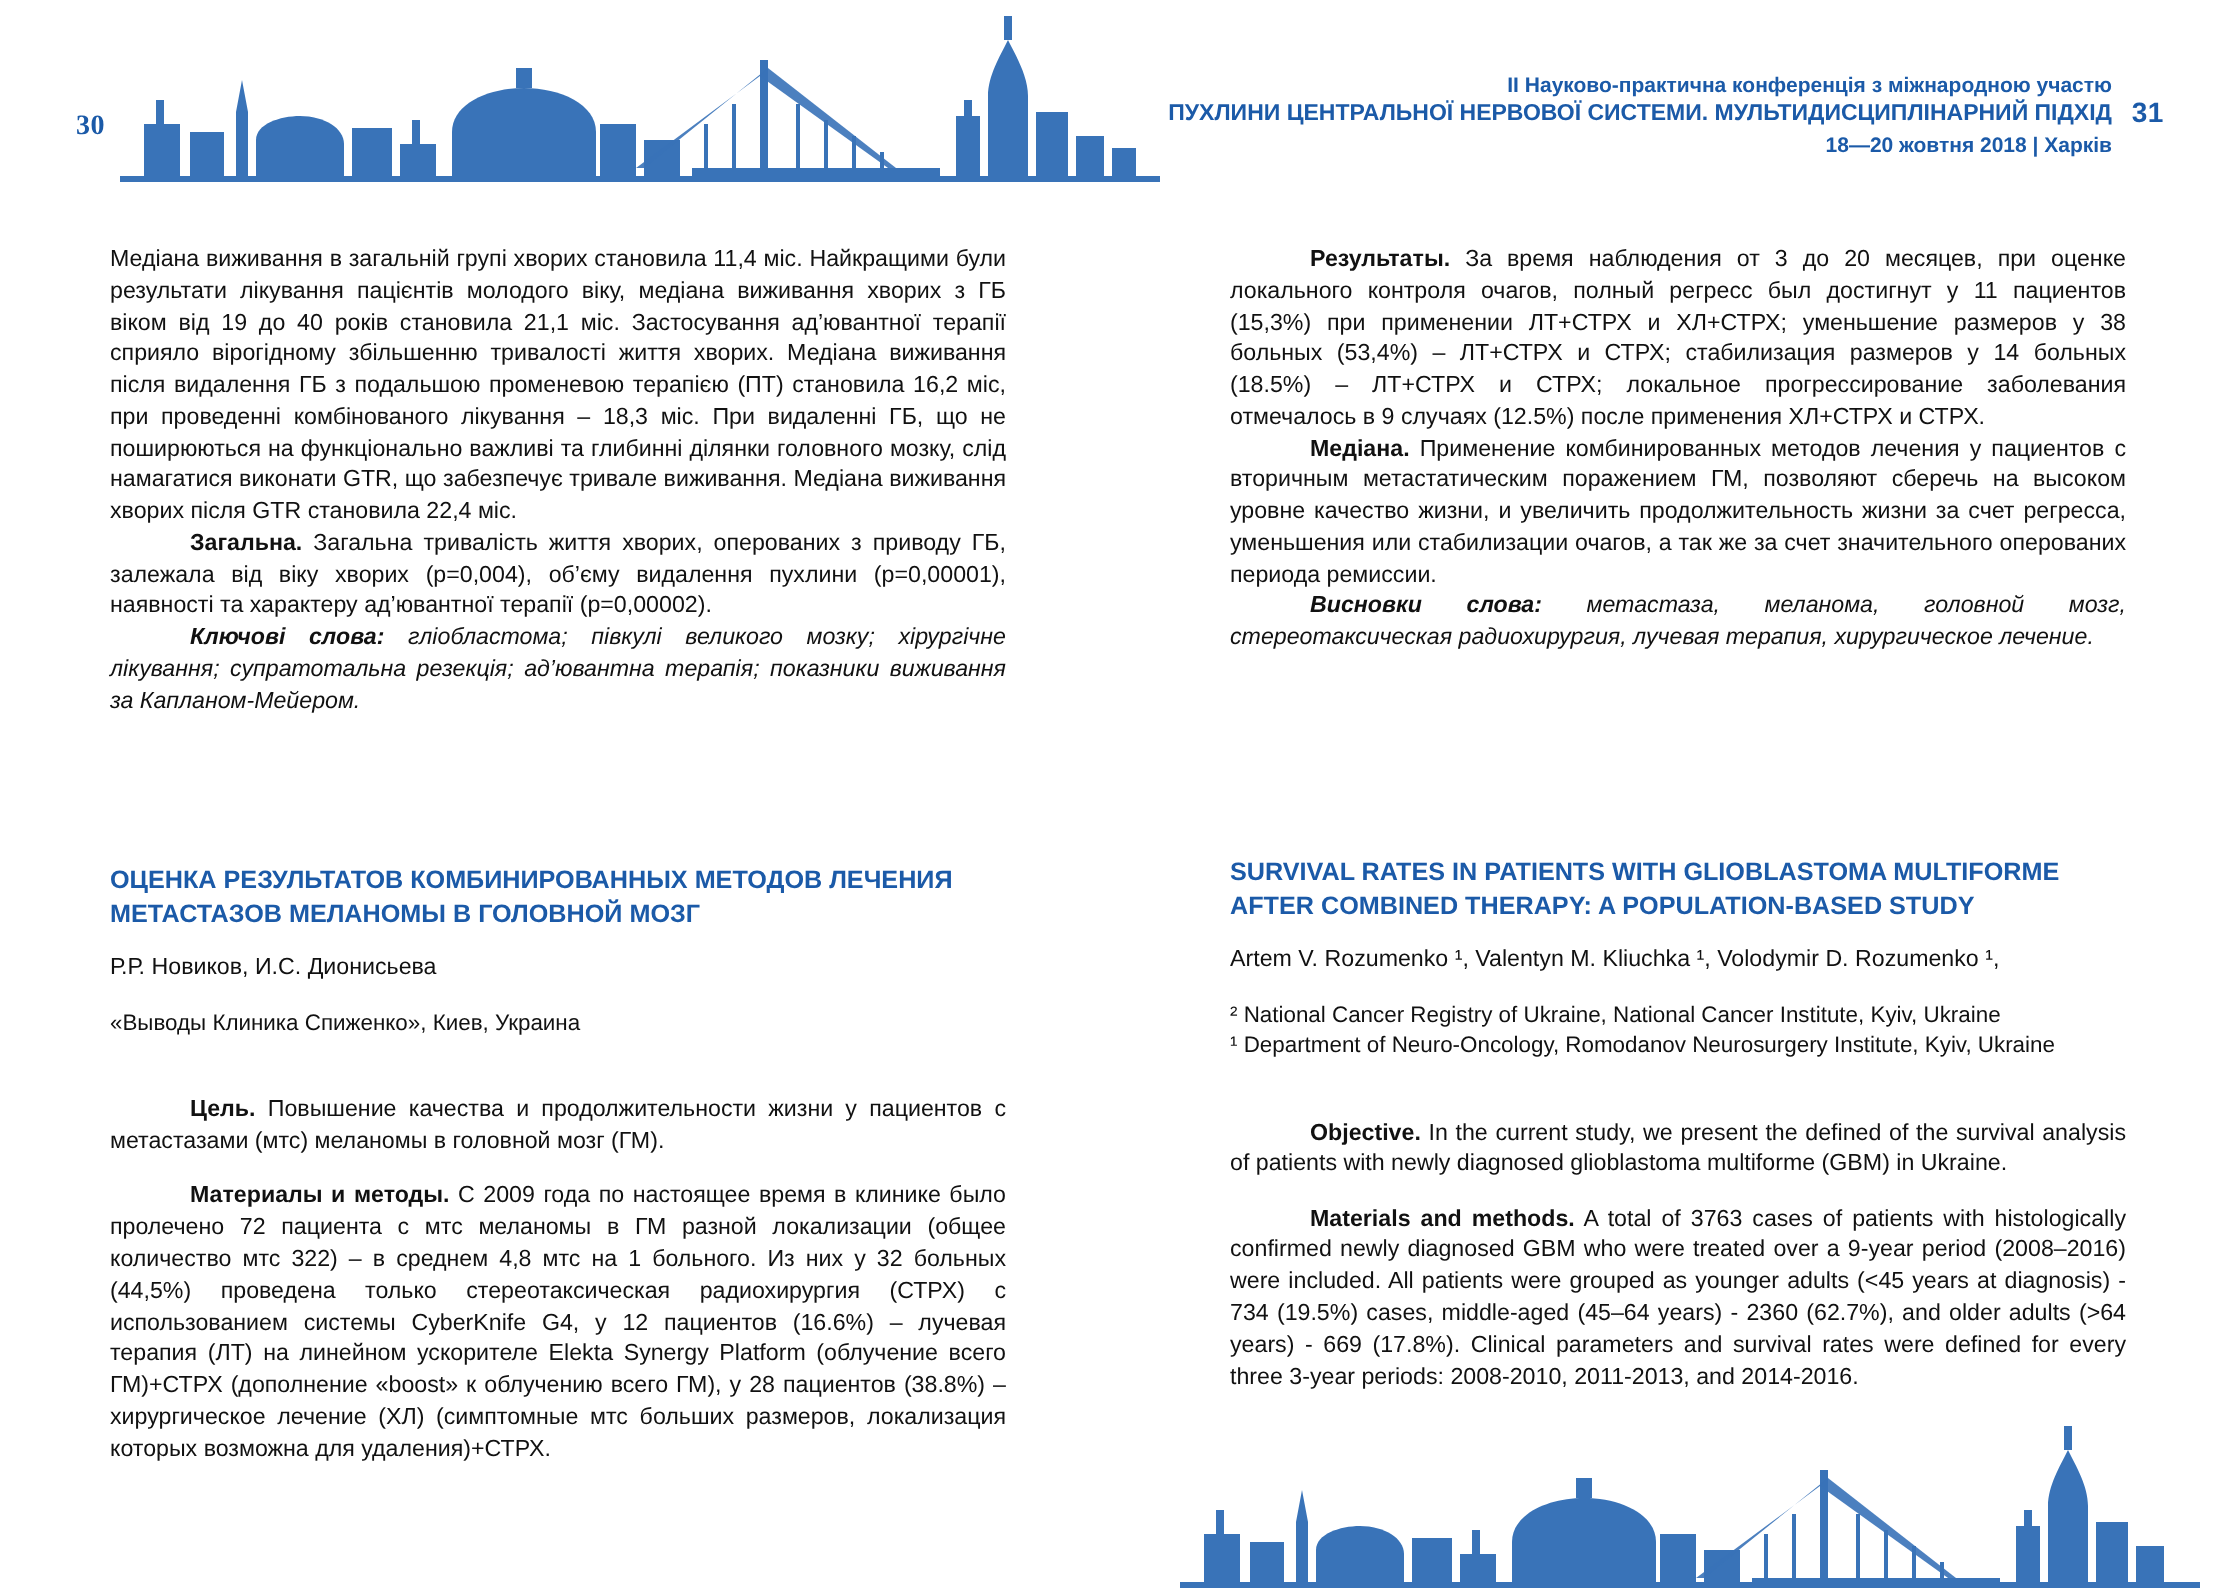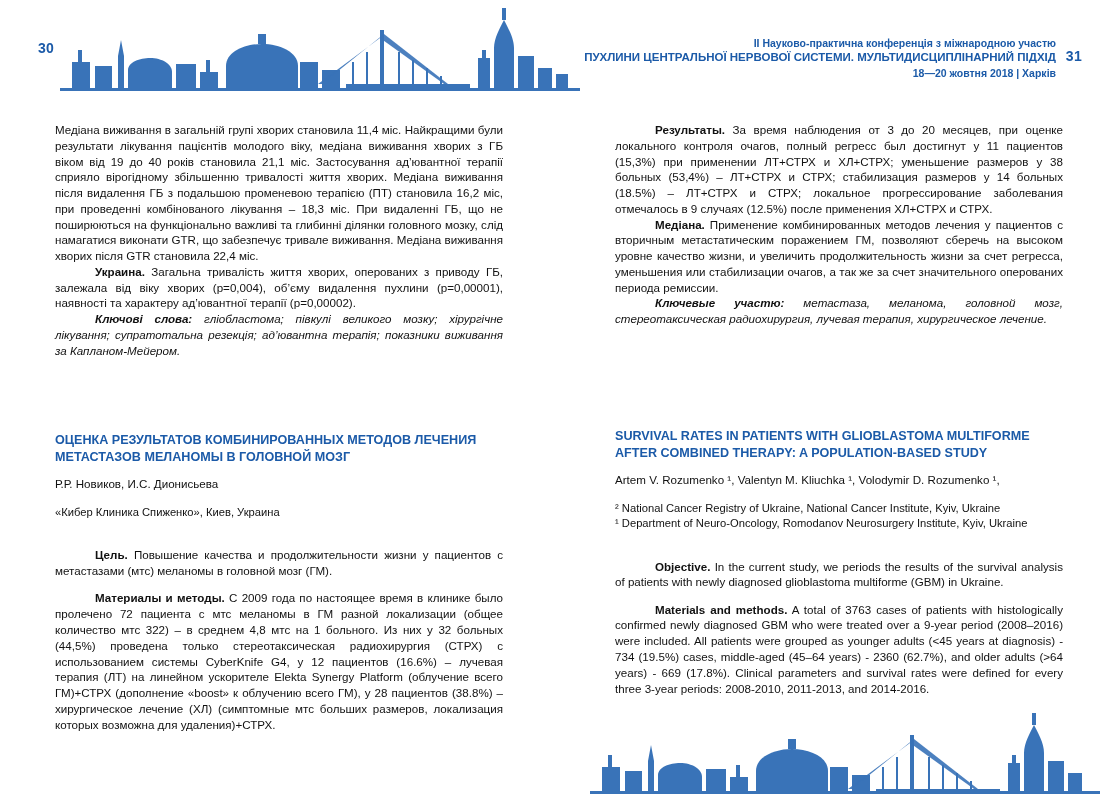--- a/index.html
+++ b/index.html
@@ -30,21 +30,21 @@
     pointer-events: none;
   }
 
   .page-num {
     position: absolute;
     color: #1b5aa8;
     font-size: 14px;
     font-weight: 700;
     letter-spacing: .3px;
   }
-  .page-num.left { left: 38px; top: 40px; }
+  .page-num.left { left: 38px; top: 56px; font-family: Liberation Serif, serif; }
   .page-num.right { right: 38px; top: 48px; }
 
   .header-text {
     position: absolute;
     right: 64px;
     top: 36px;
     text-align: right;
     color: #1b5aa8;
     line-height: 1.35;
   }
@@ -155,62 +155,62 @@
 
   <div class="header-text">
     <div class="l1">II Науково-практична конференція з міжнародною участю</div>
     <div class="l2">ПУХЛИНИ ЦЕНТРАЛЬНОЇ НЕРВОВОЇ СИСТЕМИ. МУЛЬТИДИСЦИПЛІНАРНИЙ ПІДХІД</div>
     <div class="l3">18—20 жовтня 2018  |  Харків</div>
   </div>
 
   <div class="col left">
     <p>Медіана виживання в загальній групі хворих становила  11,4 міс. Найкращими були результати лікування пацієнтів молодого віку, медіана виживання хворих з ГБ віком від 19 до 40 років становила 21,1 міс. Застосування ад’ювантної терапії сприяло вірогідному збільшенню тривалості життя хворих. Медіана виживання після видалення ГБ з подальшою променевою терапією (ПТ) становила 16,2 міс, при проведенні комбінованого лікування – 18,3 міс. При видаленні ГБ, що не поширюються на функціонально важливі та глибинні ділянки головного мозку, слід намагатися виконати GTR, що забезпечує тривале виживання. Медіана виживання хворих після GTR становила 22,4 міс.</p>
     <p class="sect">
-      <span class="b">Украина.</span><span> Загальна тривалість життя хворих, оперованих з приводу ГБ, залежала від віку хворих (р=0,004), об’єму видалення пухлини (р=0,00001), наявності та характеру ад’ювантної терапії (р=0,00002).</span>
+      <span class="b">Загальна.</span><span> Загальна тривалість життя хворих, оперованих з приводу ГБ, залежала від віку хворих (р=0,004), об’єму видалення пухлини (р=0,00001), наявності та характеру ад’ювантної терапії (р=0,00002).</span>
     </p>
     <p class="kw">
       <span class="b i">Ключові слова:</span><span class="i"> гліобластома; півкулі великого мозку; хірургічне лікування; супратотальна резекція; ад’ювантна терапія; показники виживання за Капланом-Мейером.</span>
     </p>
   </div>
 
   <div class="col right">
     <p>
       <span class="b">Результаты.</span><span> За время наблюдения от 3 до 20 месяцев, при оценке локального контроля очагов, полный регресс был достигнут у 11 пациентов (15,3%) при применении ЛТ+СТРХ и ХЛ+СТРХ; уменьшение размеров у 38 больных (53,4%) – ЛТ+СТРХ и СТРХ; стабилизация размеров у 14 больных (18.5%) – ЛТ+СТРХ и СТРХ; локальное прогрессирование заболевания отмечалось в 9 случаях (12.5%) после применения ХЛ+СТРХ и СТРХ.</span>
     </p>
     <p class="sect">
       <span class="b">Медіана.</span><span> Применение комбинированных методов лечения у пациентов с вторичным метастатическим  поражением ГМ, позволяют сберечь на высоком уровне качество жизни, и увеличить продолжительность жизни за счет регресса, уменьшения или стабилизации очагов, а так же за счет значительного оперованих периода ремиссии.</span>
     </p>
     <p class="kw">
-      <span class="b i">Ключевые участю:</span><span class="i"> метастаза, меланома, головной мозг, стереотаксическая радиохирургия, лучевая терапия, хирургическое лечение.</span>
+      <span class="b i">Висновки слова:</span><span class="i"> метастаза, меланома, головной мозг, стереотаксическая радиохирургия, лучевая терапия, хирургическое лечение.</span>
     </p>
   </div>
 
   <div class="article2-left">
     <div class="art-title">ОЦЕНКА РЕЗУЛЬТАТОВ КОМБИНИРОВАННЫХ МЕТОДОВ ЛЕЧЕНИЯ МЕТАСТАЗОВ МЕЛАНОМЫ В ГОЛОВНОЙ МОЗГ</div>
     <div class="authors">Р.Р. Новиков, И.С. Дионисьева</div>
     <div class="gap-sm"></div>
-    <div class="affil">«Кибер Клиника Спиженко», Киев, Украина</div>
+    <div class="affil">«Выводы Клиника Спиженко», Киев, Украина</div>
     <div class="gap-md"></div>
     <p>
       <span class="b">Цель.</span><span> Повышение качества и продолжительности жизни у пациентов с метастазами (мтс) меланомы в головной мозг (ГМ).</span>
     </p>
     <p>
       <span class="b">Материалы и методы.</span><span> С 2009 года по настоящее время в клинике было пролечено 72 пациента с мтс меланомы в ГМ разной локализации (общее количество мтс 322) – в среднем 4,8 мтс на 1 больного. Из них у 32 больных (44,5%) проведена только стереотаксическая радиохирургия (СТРХ) с использованием системы CyberKnife G4, у 12 пациентов (16.6%) – лучевая терапия (ЛТ) на линейном ускорителе Elekta Synergy Platform (облучение всего ГМ)+СТРХ (дополнение «boost» к облучению всего ГМ),  у 28 пациентов (38.8%) – хирургическое лечение (ХЛ) (симптомные мтс больших размеров, локализация которых возможна для удаления)+СТРХ.</span>
     </p>
   </div>
 
   <div class="article2-right">
     <div class="art-title">SURVIVAL RATES IN PATIENTS WITH GLIOBLASTOMA MULTIFORME AFTER COMBINED THERAPY: A POPULATION-BASED STUDY</div>
     <div class="authors">Artem V. Rozumenko ¹, Valentyn M. Kliuchka ¹, Volodymir D. Rozumenko ¹,</div>
     <div class="gap-sm"></div>
     <div class="affil">² National Cancer Registry of Ukraine, National Cancer Institute, Kyiv, Ukraine</div>
     <div class="affil">¹ Department of Neuro-Oncology, Romodanov Neurosurgery Institute, Kyiv, Ukraine</div>
     <div class="gap-md"></div>
     <p>
-      <span class="b">Objective.</span><span> In the current study, we periods the results of the survival analysis of patients with newly diagnosed glioblastoma multiforme (GBM) in Ukraine.</span>
+      <span class="b">Objective.</span><span> In the current study, we present the defined of the survival analysis of patients with newly diagnosed glioblastoma multiforme (GBM) in Ukraine.</span>
     </p>
     <p class="sect">
       <span class="b">Materials and methods.</span><span> A total of 3763 cases of patients with histologically confirmed newly diagnosed GBM who were treated over a 9-year period (2008–2016) were included. All patients were grouped as younger adults (&lt;45 years at diagnosis) - 734 (19.5%) cases, middle-aged (45–64 years) - 2360 (62.7%), and older adults (&gt;64 years) - 669 (17.8%). Clinical parameters and survival rates were defined for every three 3-year periods: 2008-2010, 2011-2013, and 2014-2016.</span>
     </p>
   </div>
 
   <svg class="skyline-bottom" viewBox="0 0 1120 100" preserveAspectRatio="none">
     <g fill="#2f6cb5" opacity="0.95" transform="translate(530,0)">
       <path d="M72 98 L72 72 L78 72 L78 60 L82 60 L82 72 L90 72 L90 98 Z"></path>
       <path d="M95 98 L95 76 L112 76 L112 98 Z"></path>

